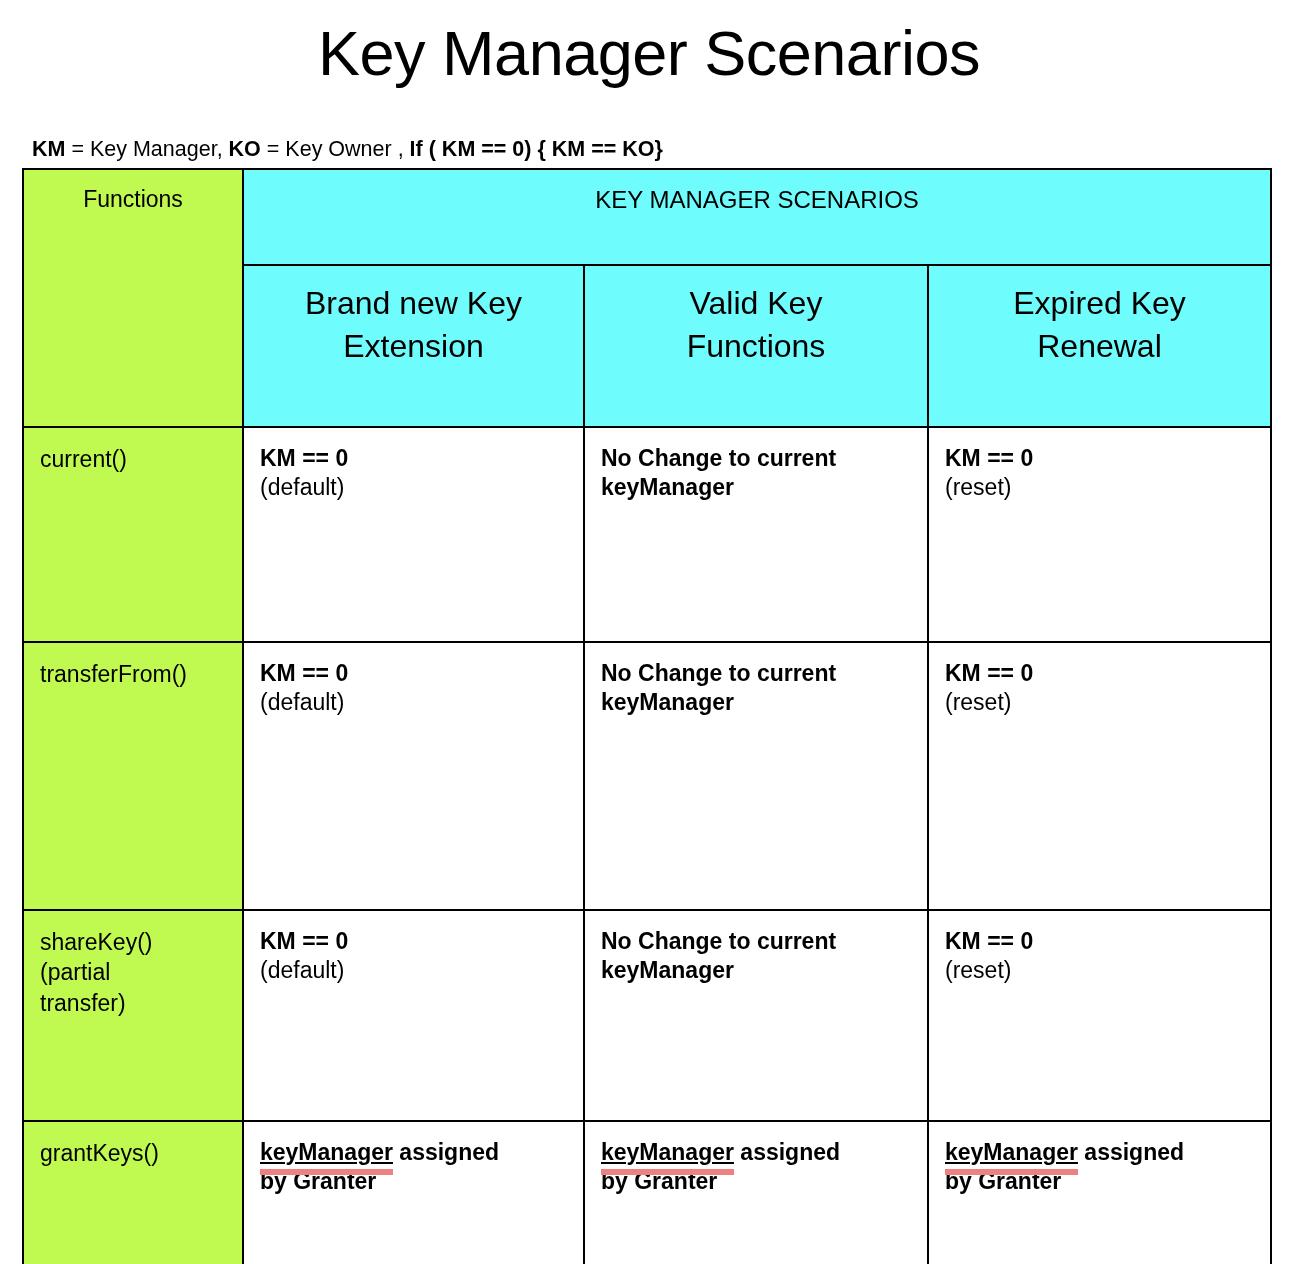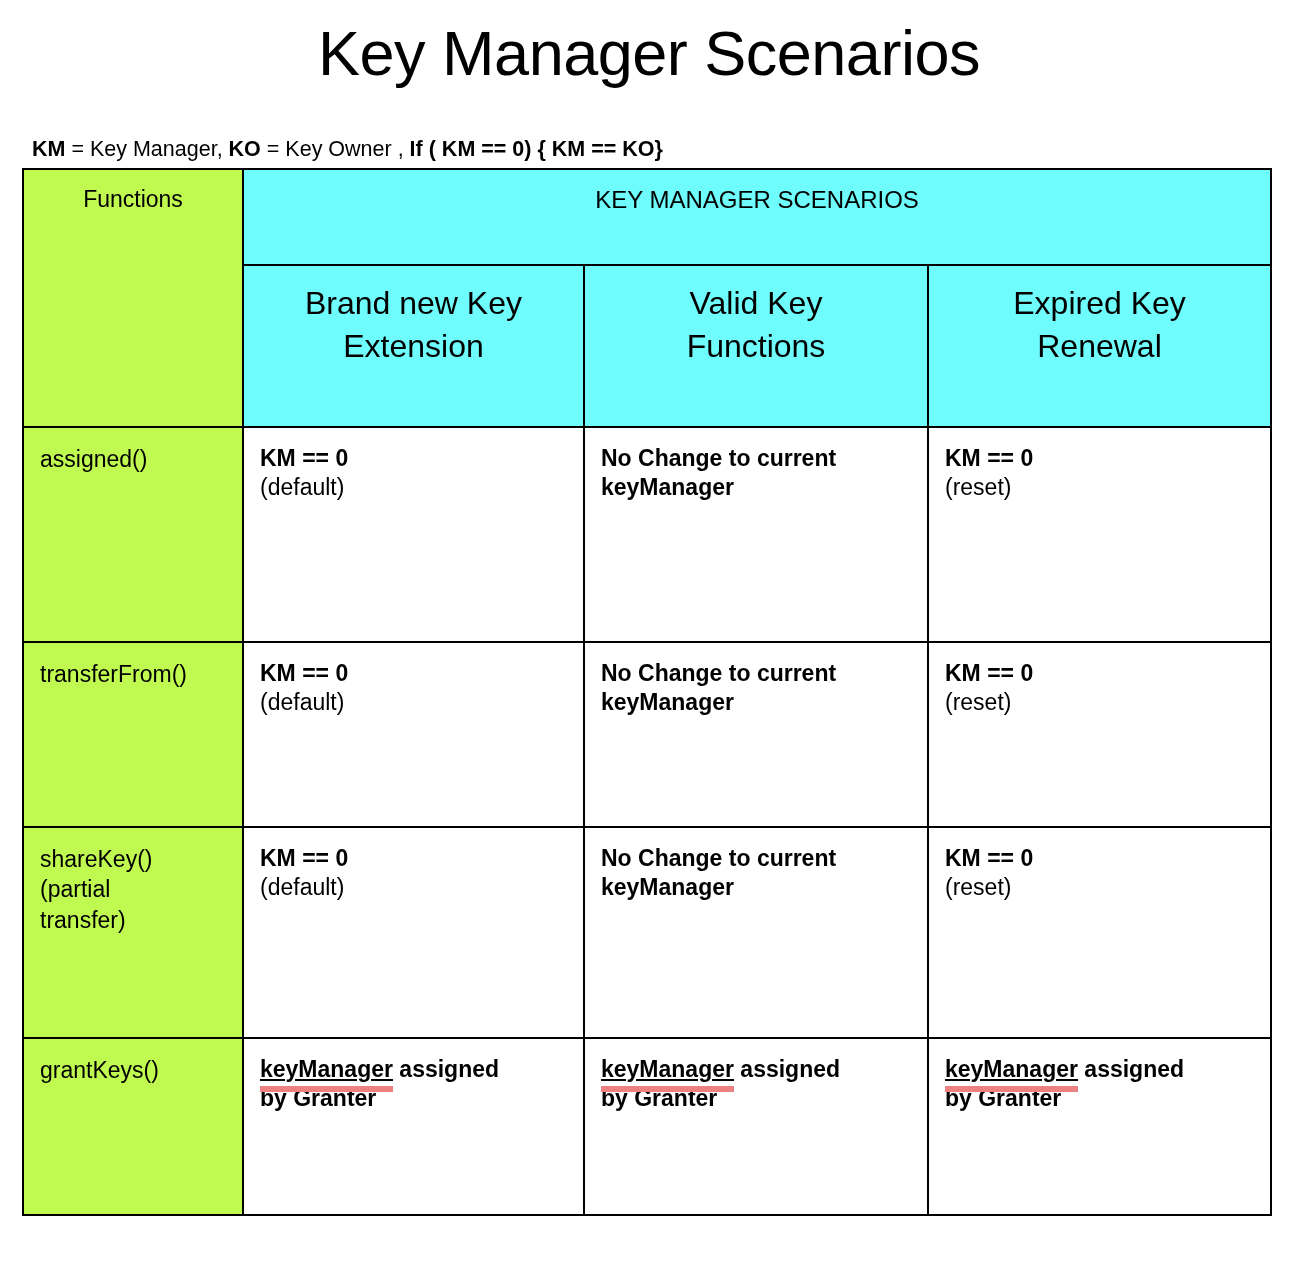--- a/index.html
+++ b/index.html
@@ -103,21 +103,21 @@
   }
   td.val-cell {
     background: #ffffff;
     text-align: left;
     padding: 16px 8px 0 8px;
     line-height: 1.28;
     font-size: 23px;
   }
 
   .row-tall  { height: 215px; }
-  .row-mid   { height: 185px; }
+  .row-mid   { height: 268px; }
   .row-mid2  { height: 211px; }
   .row-last  { height: 177px; }
 
   .strong { font-weight: bold; }
   .plain  { font-weight: 400; }
   .line2  { display: block; }
 
   .km-underline {
     font-weight: bold;
     text-decoration: underline;
@@ -169,21 +169,21 @@
           <span class="line2">Functions</span>
         </td>
         <td class="sub-head">
           <span class="line2">Expired Key</span>
           <span class="line2">Renewal</span>
         </td>
       </tr>
 
       <tr class="row-tall">
         <td class="fn-cell">
-          <span class="line2">assigned()</span>
+          <span class="line2">current()</span>
         </td>
         <td class="val-cell">
           <span class="line2 strong">KM == 0</span>
           <span class="line2 plain">(default)</span>
         </td>
         <td class="val-cell">
           <span class="line2 strong">No Change to current</span>
           <span class="line2 strong">keyManager</span>
         </td>
         <td class="val-cell">

